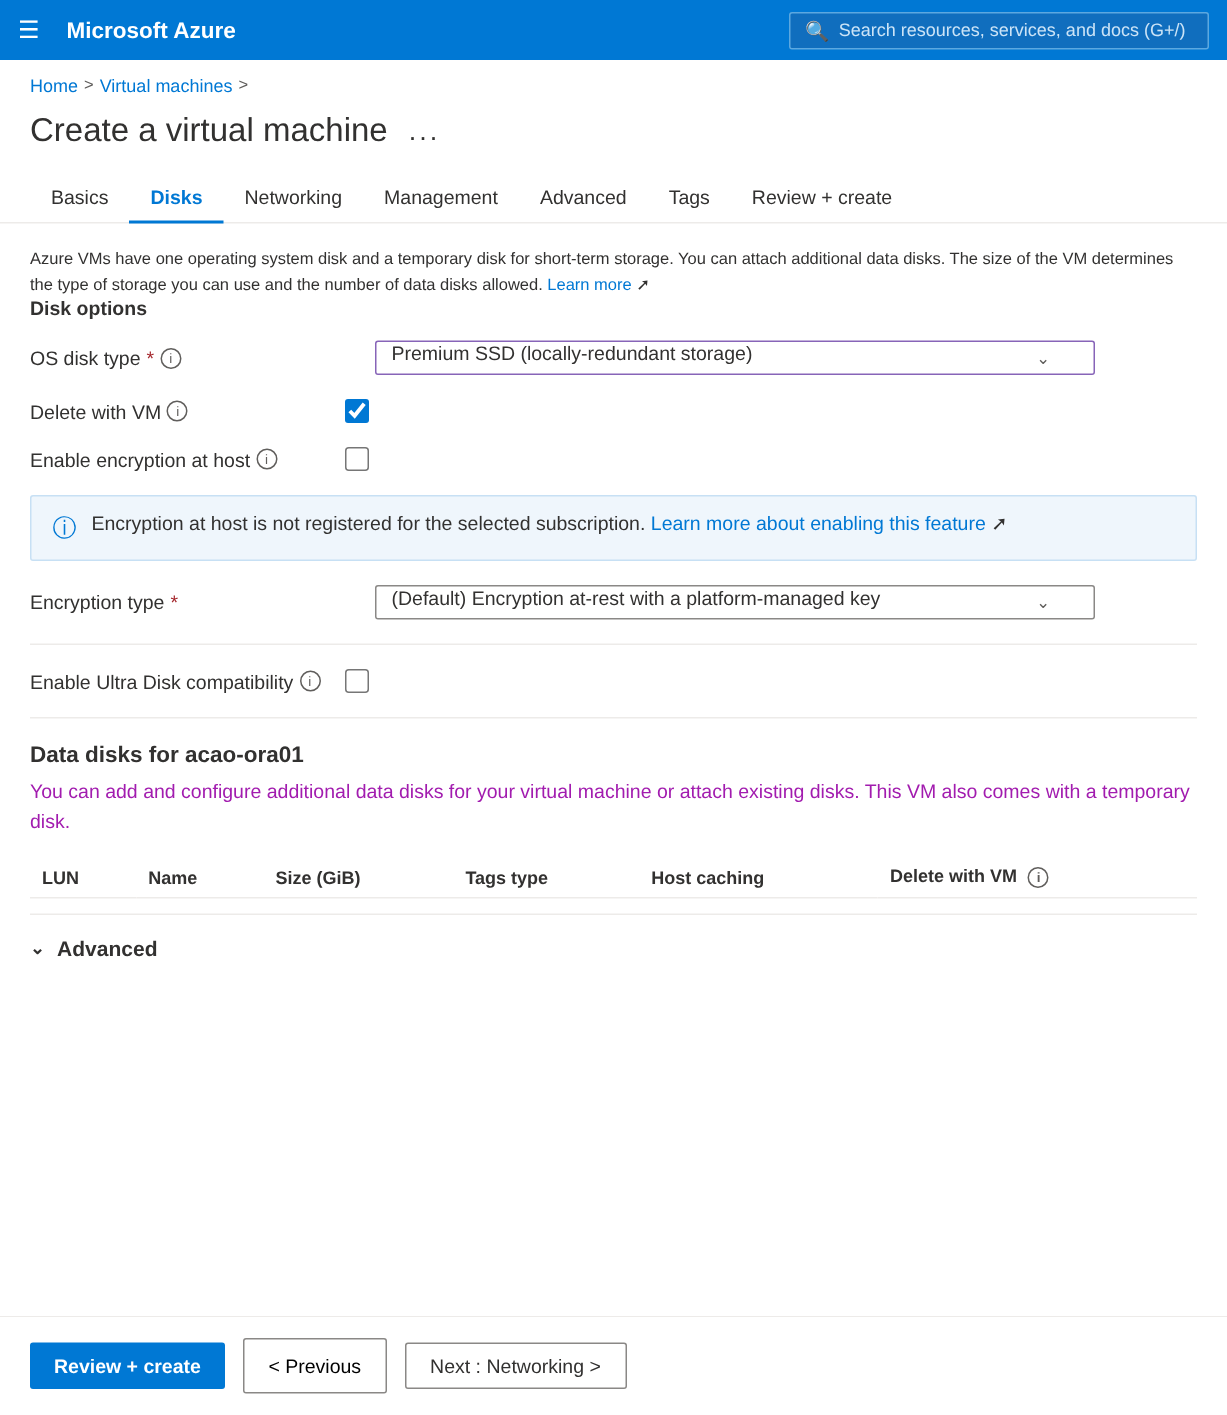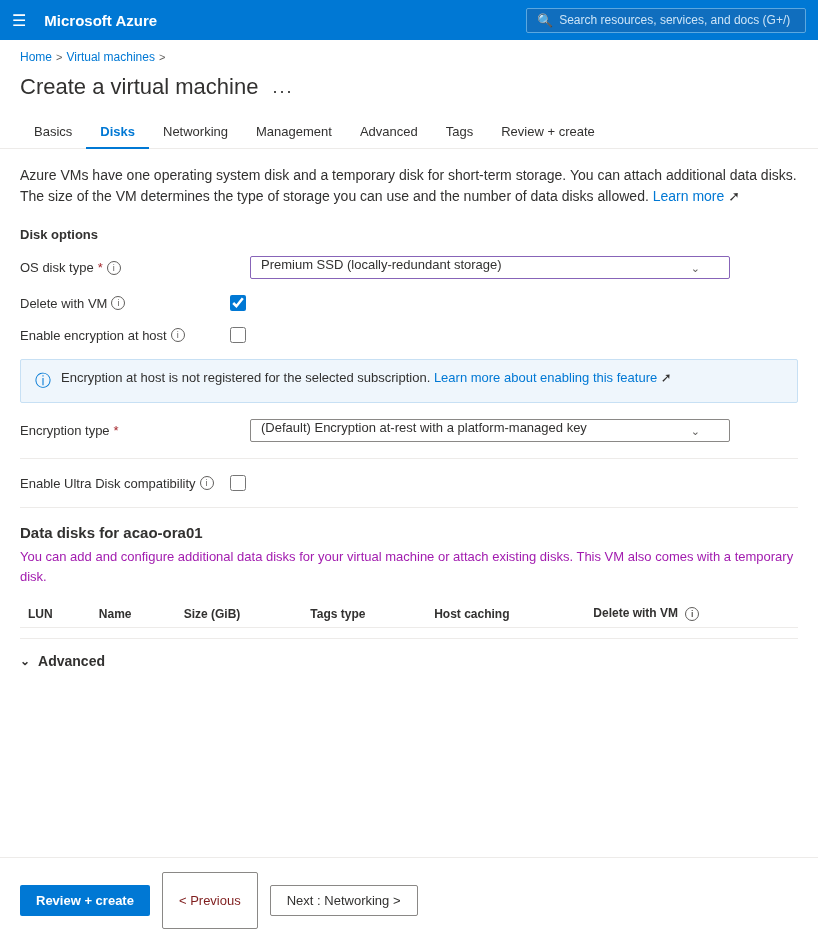--- a/index.html
+++ b/index.html
@@ -92,23 +92,22 @@
     .tab.active {
       color: #0078d4;
       border-bottom: 2px solid #0078d4;
       font-weight: 600;
     }
 
     
     .main-section { padding: 16px 20px; }
 
     .description-text {
-      font-size: 14px;
-      color: #323130;
-      margin-bottom: 20px;
+      font-size: 11px;
+      color: #323130;
       line-height: 1.5;
     }
     .description-text a { color: #0078d4; text-decoration: none; }
 
     .section-title {
       font-size: 13px;
       font-weight: 600;
       margin-bottom: 14px;
     }
 
@@ -271,23 +270,23 @@
       color: white;
       border: none;
       padding: 8px 16px;
       font-size: 13px;
       cursor: pointer;
       border-radius: 2px;
       font-weight: 600;
     }
     .btn-secondary {
       background: white;
-      color: #7f1d1d;
+      color: #000000;
       border: 1px solid #8a8886;
-      padding: 20px 16px;
+      padding: 10px 16px;
       font-size: 13px;
       cursor: pointer;
       border-radius: 2px;
     }
     .btn-next {
       background: white;
       color: #323130;
       border: 1px solid #8a8886;
       padding: 7px 16px;
       font-size: 13px;

